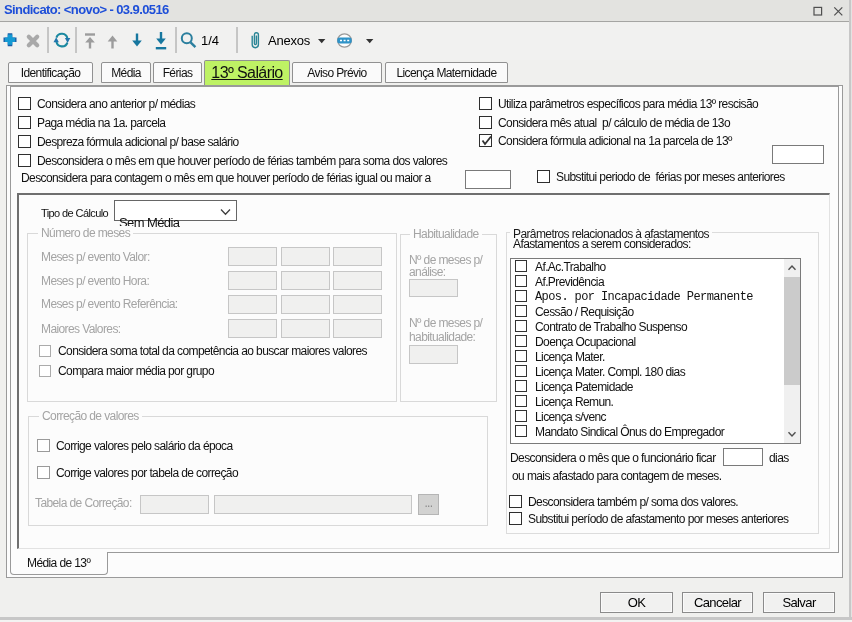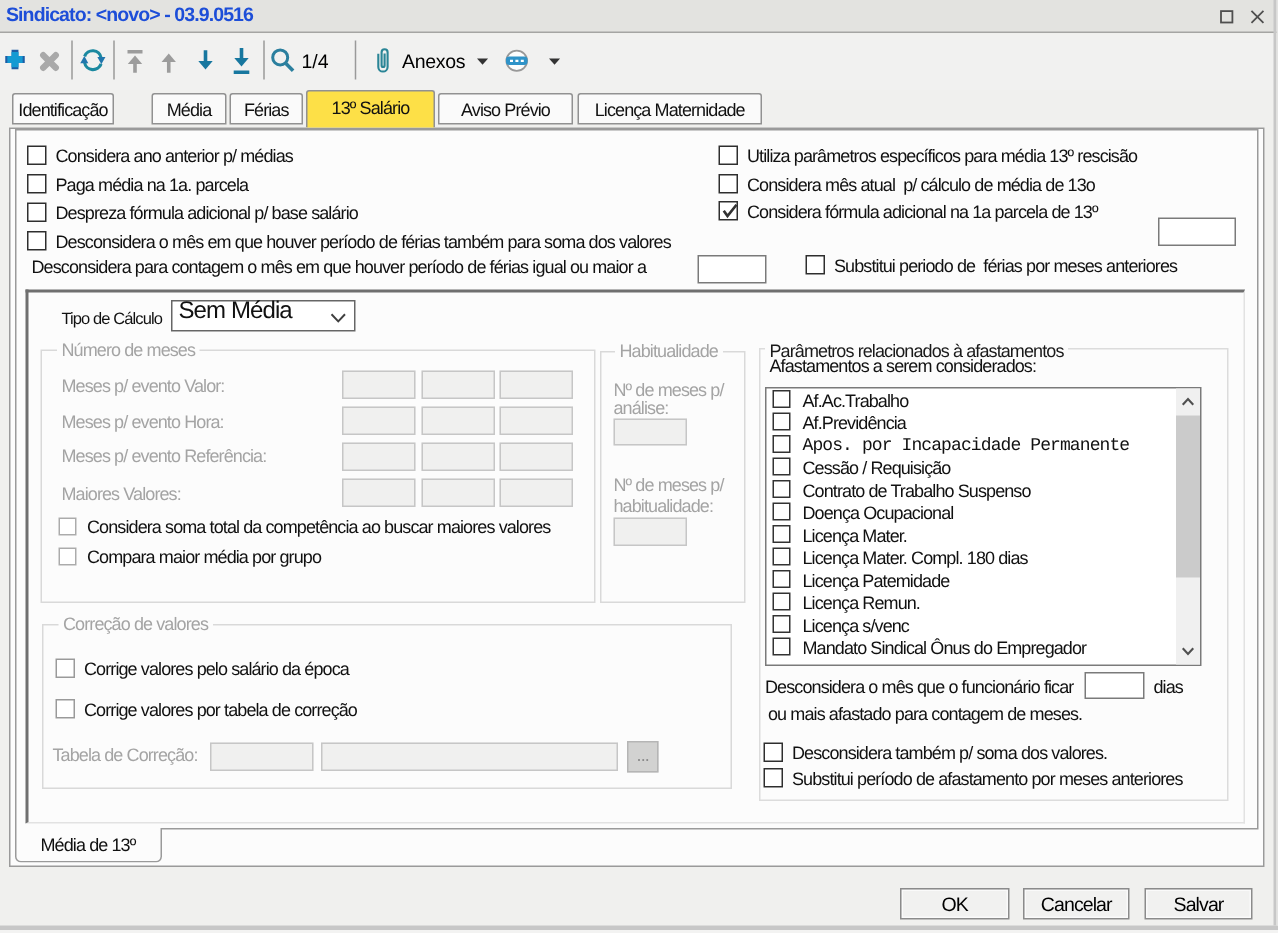--- a/index.html
+++ b/index.html
@@ -5,21 +5,21 @@
 * { margin:0; padding:0; box-sizing:border-box; }
 html,body { width:852px; height:622px; }
 body { font-family:"Liberation Sans", sans-serif; font-size:12px; letter-spacing:-0.6px; color:#1a1a1a; position:relative; background:#f0f0ee; overflow:hidden; }
 .abs { position:absolute; }
 #win { position:absolute; left:0; top:0; width:852px; height:622px; border:1px solid #f0f0ee; background:#f0f0ee; }
 #titlebar { position:absolute; left:-1px; top:-1px; width:852px; height:22px; background:#e3e3e0; border-bottom:1px solid #a5a5a3; }
 #titletext { position:absolute; left:4px; top:2px; font-weight:bold; font-size:13px; letter-spacing:-0.6px; color:#1d4ed8; }
 #toolbar { position:absolute; left:-1px; top:22px; width:852px; height:37px; background:#f1f1f0; }
 
 .tab { position:absolute; top:61px; height:21px; background:#fafafa; border:1px solid #919191; border-radius:2px 2px 0 0; text-align:center; font-size:12px; color:#111; line-height:20px; }
-.tabsel { position:absolute; top:59px; height:25px; background:#fde047; border:1px solid #919191; border-bottom:none; border-radius:2px 2px 0 0; text-align:center; font-size:12px; color:#111; line-height:23px; z-index:5; }
+.tabsel { position:absolute; top:59px; height:25px; background:#bef264; border:1px solid #919191; border-bottom:none; border-radius:2px 2px 0 0; text-align:center; font-size:16px; color:#111; line-height:23px; z-index:5;text-decoration:underline; }
 #page { position:absolute; left:5px; top:84px; width:837px; height:493px; background:#fcfcfc; border:1px solid #9a9a9a; }
 #innerpage { position:absolute; left:9px; top:85px; width:829px; height:467px; border:1px solid #9a9a9a; background:#fcfcfc; }
 #panel { position:absolute; left:16px; top:192px; width:813px; height:356px; border-top:2px solid #6f6f6f; border-left:2px solid #6f6f6f; border-right:1px solid #e2e2e2; border-bottom:1px solid #e2e2e2; background:#fcfcfc; }
 .cb { position:absolute; width:13px; height:13px; background:#fff; border:1.5px solid #2e2e2e; }
 .cbl { position:absolute; font-size:12px; color:#111; white-space:nowrap; }
 .dis { color:#a4a4a4; }
 .group { position:absolute; border:1px solid #d9d9d9; }
 .gtitle { position:absolute; top:-8px; background:#fcfcfc; padding:0 3px; font-size:12px; white-space:nowrap; }
 .dbox { position:absolute; background:#f0f0ef; border:1px solid #c6c6c6; }
 .ebox { position:absolute; background:#fff; border:1px solid #7a7a7a; }
@@ -91,21 +91,21 @@
       <rect x="337.3" y="14.6" width="14.4" height="5.8" rx="2.2" fill="#2f93c8"></rect>
       <g stroke="#fff" stroke-width="1.5">
         <line x1="340" y1="17.5" x2="342" y2="17.5"></line>
         <line x1="343.6" y1="17.5" x2="345.6" y2="17.5"></line>
         <line x1="347.2" y1="17.5" x2="349.2" y2="17.5"></line>
       </g>
       <path d="M366 16 h7.4 l-3.7 4.2 Z" fill="#333"></path>
     </svg>
   </div>
 
-  <div class="tab" style="left:7px; width:68px;">Identificação</div>
+  <div class="tab" style="left:7px; width:85px;">Identificação</div>
   <div class="tab" style="left:100px; width:50px;">Média</div>
   <div class="tab" style="left:152px; width:49px;">Férias</div>
   <div class="tabsel" style="left:203px; width:86px;">13º Salário</div>
   <div class="tab" style="left:291px; width:90px;">Aviso Prévio</div>
   <div class="tab" style="left:384px; width:123px;">Licença Maternidade</div>
 
   <div id="page"></div>
   <div id="innerpage"></div>
 
   <div class="cb" style="left:17px; top:96px;"></div>
@@ -128,21 +128,21 @@
       <path d="M2.5 5.5 L5 9 L11 1.5" stroke="#333" stroke-width="1.8" fill="none"></path>
     </svg>
   <div class="cbl" style="left:497px; top:133px;">Considera fórmula adicional na 1a parcela de 13º</div>
   <div class="ebox" style="left:771px; top:144px; width:52px; height:19px;"></div>
   <div class="cb" style="left:536px; top:169px;"></div>
   <div class="cbl" style="left:555px; top:169px;">Substitui periodo de&nbsp; férias por meses anteriores</div>
 
   <div id="panel"></div>
   <div class="cbl" style="left:40px; top:206px; font-size:11px;">Tipo de Cálculo</div>
   <div class="ebox" style="left:113px; top:199px; width:123px; height:21px; border-color:#666;"></div>
-  <div class="cbl" style="left:118px; top:198px; font-size:16px;">Sem Média</div>
+  <div class="cbl" style="left:118px; top:214px; font-size:13px;">Sem Média</div>
   <svg class="abs" style="left:219px; top:207px;" width="12" height="8" viewBox="0 0 12 8">
       <path d="M1 1.5 L5.5 6.2 L10 1.5" stroke="#3f3f3f" stroke-width="1.3" fill="none"></path>
     </svg>
 
   <div class="group" style="left:26px; top:232px; width:370px; height:169px;">
     <div class="gtitle dis" style="left:10px;">Número de meses</div>
   </div>
   <div class="cbl dis" style="left:40px; top:249px;">Meses p/ evento Valor:</div>
   <div class="cbl dis" style="left:40px; top:273px;">Meses p/ evento Hora:</div>
   <div class="cbl dis" style="left:40px; top:296px;">Meses p/ evento Referência:</div>

